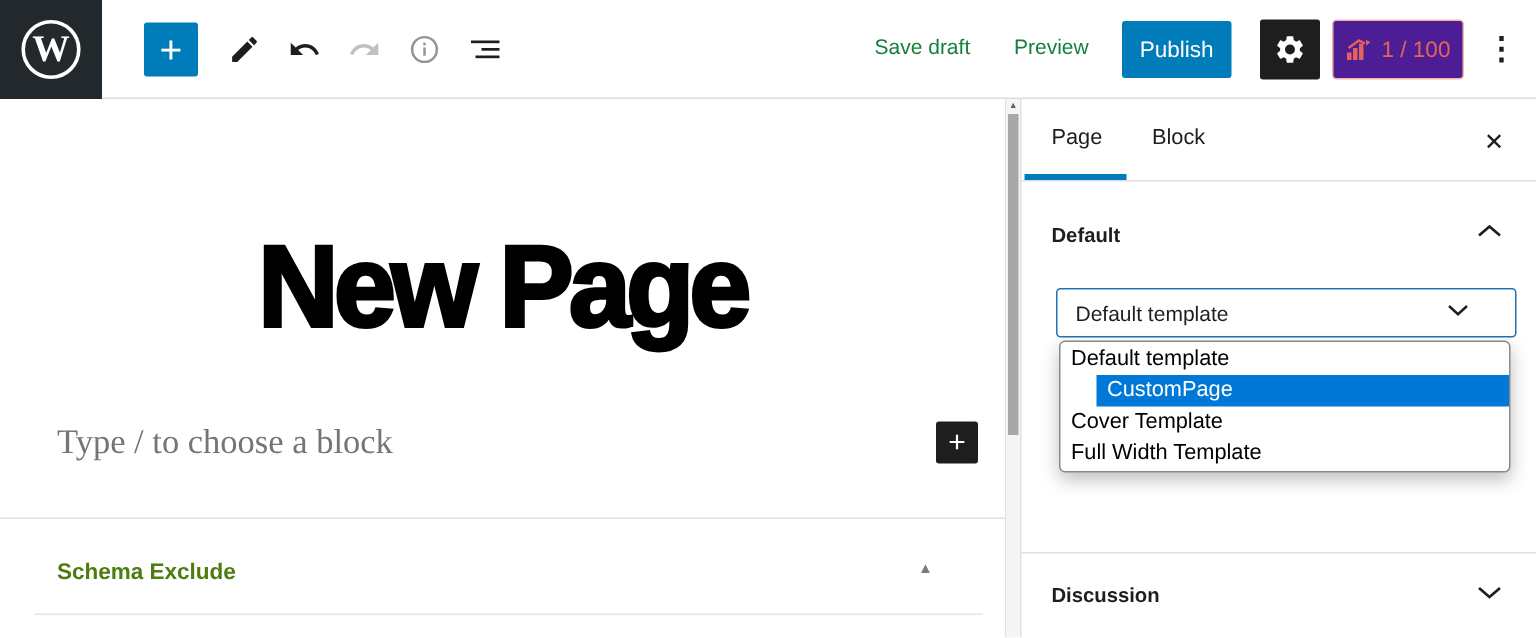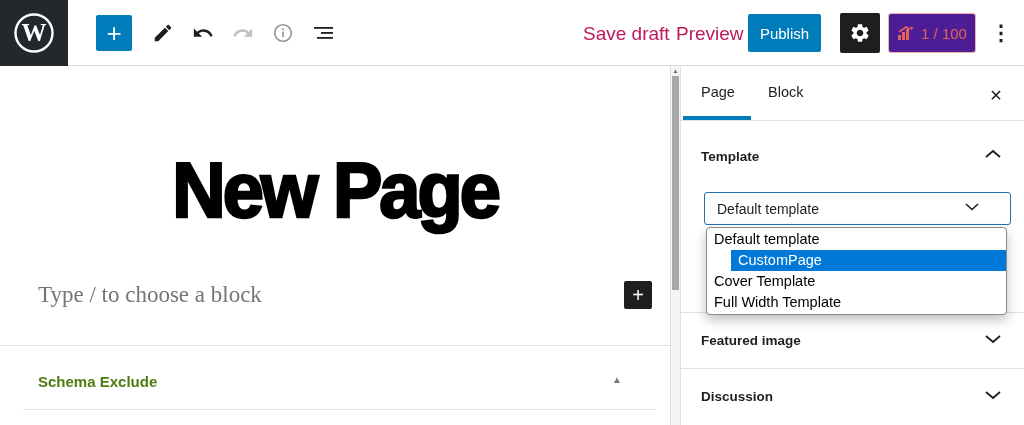--- a/index.html
+++ b/index.html
@@ -16,22 +16,22 @@
                   background:#007cba; border:none; border-radius:2px; color:#fff;
                   font-size:26px; font-weight:400; line-height:32px; text-align:center; cursor:pointer; }
   .tool-icon { position:absolute; top:21px; width:24px; height:24px; display:flex;
                align-items:center; justify-content:center; cursor:pointer; background:none; border:none; }
   .t-pencil { left:151px; }
   .t-undo   { left:191px; }
   .t-redo   { left:231px; }
   .t-info   { left:271px; }
   .t-list   { left:312px; }
 
-  .link-btn { position:absolute; top:23px; background:none; border:none; color:#be185d;
-              font-size:19px; cursor:pointer; font-family:"Liberation Sans", sans-serif; }
+  .link-btn { position:absolute; top:23px; background:none; border:none; color:#15803d;
+              font-size:14px; cursor:pointer; font-family:"Liberation Sans", sans-serif; }
   .save-draft { left:583px; }
   .preview    { left:676px; }
   .publish-btn { position:absolute; left:748px; top:14px; width:73px; height:38px;
                  background:#007cba; color:#fff; border:none; border-radius:2px;
                  font-size:15px; cursor:pointer; font-family:"Liberation Sans", sans-serif; }
   .gear-btn { position:absolute; left:840px; top:13px; width:40px; height:40px;
               background:#1e1e1e; border:none; border-radius:2px; display:flex;
               align-items:center; justify-content:center; cursor:pointer; }
   .seo-badge { position:absolute; left:888px; top:13px; width:88px; height:40px;
                background:#4c1d95; border:1px solid #f5b3ab; border-radius:3px;
@@ -206,49 +206,41 @@
 
   <div class="sidebar">
 
     <div class="tabs-row">
       <button class="tab tab-page">Page</button>
       <button class="tab tab-block">Block</button>
       <div class="tab-underline"></div>
       <button class="close-btn">✕</button>
     </div>
 
-    <span class="panel-header-label template-label">Template</span>
+    <span class="panel-header-label template-label">Default</span>
     <button class="chev template-chev">
       <svg width="18" height="12" viewBox="0 0 18 12">
         <path d="M2 9 L9 3 L16 9" fill="none" stroke="#1e1e1e" stroke-width="1.8"></path>
       </svg>
     </button>
 
     <button class="template-select">Default template</button>
     <button class="select-chev">
       <svg width="16" height="11" viewBox="0 0 16 11">
         <path d="M2 3 L8 8.5 L14 3" fill="none" stroke="#1e1e1e" stroke-width="1.6"></path>
       </svg>
     </button>
 
     <div class="dropdown">
       <div class="dd-option">Default template</div>
       <div class="dd-option selected">CustomPage</div>
       <div class="dd-option">Cover Template</div>
       <div class="dd-option">Full Width Template</div>
     </div>
 
-    <div class="side-panel panel-featured">
-      <span class="panel-header-label">Featured image</span>
-      <button class="chev">
-        <svg width="18" height="12" viewBox="0 0 18 12">
-          <path d="M2 3 L9 9 L16 3" fill="none" stroke="#1e1e1e" stroke-width="1.8"></path>
-        </svg>
-      </button>
-    </div>
 
     <div class="side-panel panel-discussion">
       <span class="panel-header-label">Discussion</span>
       <button class="chev">
         <svg width="18" height="12" viewBox="0 0 18 12">
           <path d="M2 3 L9 9 L16 3" fill="none" stroke="#1e1e1e" stroke-width="1.8"></path>
         </svg>
       </button>
     </div>
 

